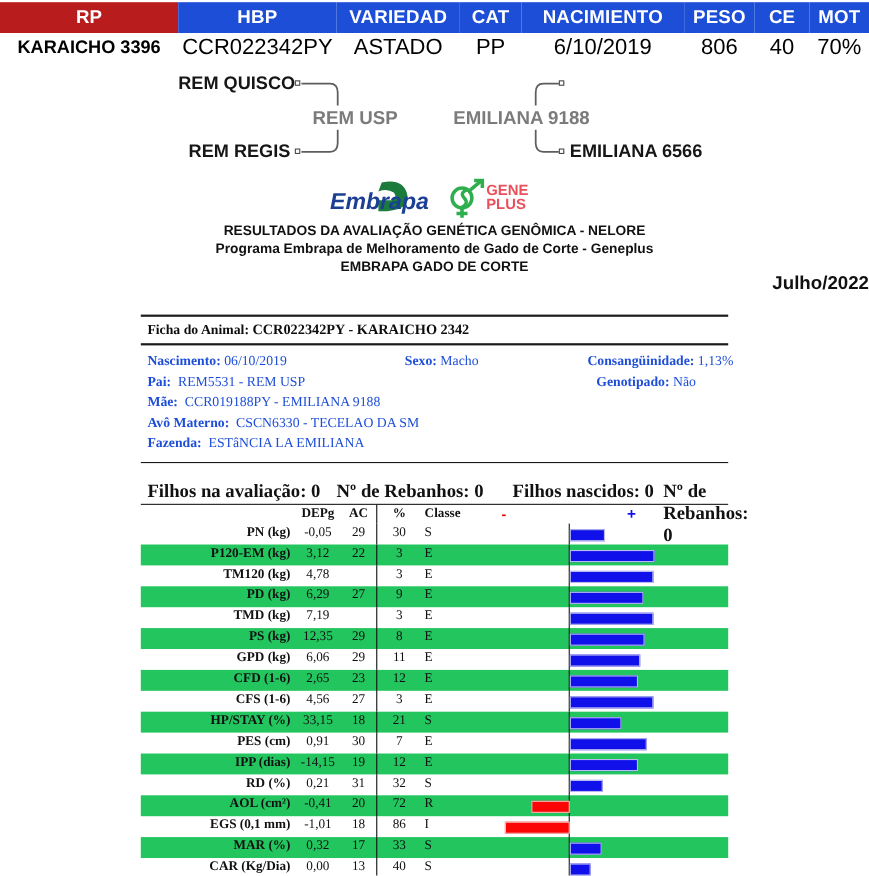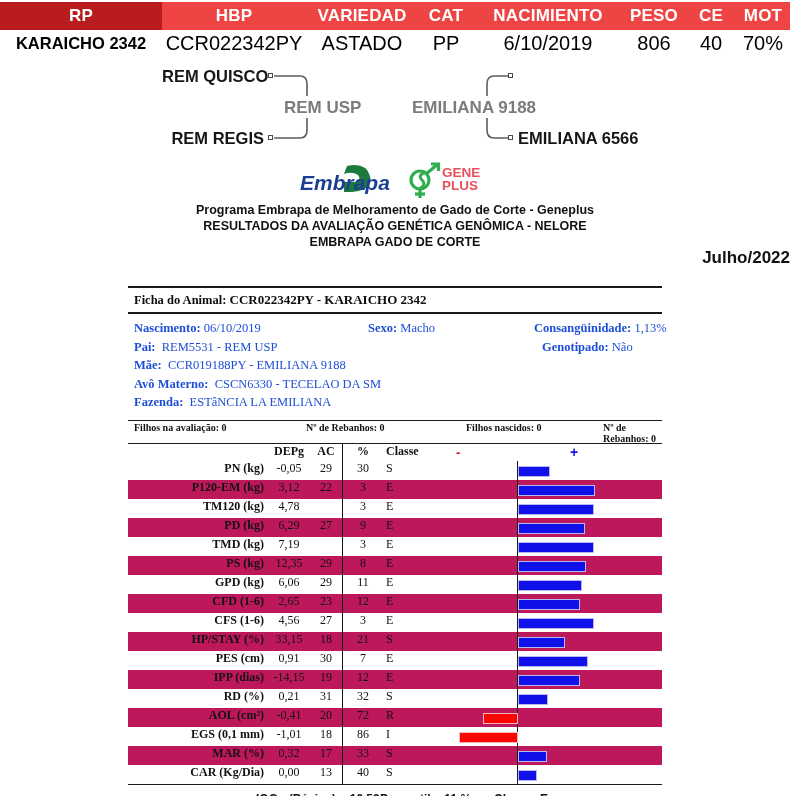--- a/index.html
+++ b/index.html
@@ -34,21 +34,21 @@
     justify-content: center;
     color: #ffffff;
     font-family: "Liberation Sans", sans-serif;
     font-weight: bold;
     font-size: 17px;
     letter-spacing: 0.2px;
     height: 28px;
     box-sizing: border-box;
   }
   .bh-cell.rp { background: #b91c1c; }
-  .bh-cell.gray { background: #ef4444; }
+  .bh-cell.gray { background: #1d4ed8; }
 
   .banner-row {
     position: absolute;
     left: 0; top: 30px;
     width: 790px; height: 26px;
     display: flex;
     background: #ffffff;
   }
   .br-cell {
     display: flex;
@@ -143,24 +143,24 @@
   }
   .lbl { font-weight: bold; }
   .vl  { font-weight: normal; }
   .col-a { position: absolute; left: 0; }
   .col-b { position: absolute; left: 234px; }
   .col-c { position: absolute; left: 400px; }
 
   .filhos {
     position: relative;
     height: 21px;
-    font-size: 10px;
+    font-size: 17px;
     font-weight: bold;
     color: #111111;
-    padding-top: 1px;
+    padding-top: 16px;
   }
   .f1 { position: absolute; left: 6px; }
   .f2 { position: absolute; left: 178px; }
   .f3 { position: absolute; left: 338px; }
   .f4 { position: absolute; left: 475px; }
 
   
   .deptable {
     position: relative;
     width: 534px;
@@ -171,21 +171,21 @@
     font-size: 12px;
     font-weight: bold;
     color: #111111;
   }
   .dep-row {
     position: relative;
     height: 19px;
     font-size: 12px;
     color: #111111;
   }
-  .dep-row.alt { background: #be185d; }
+  .dep-row.alt { background: #22c55e; }
 
   .c-trait { position: absolute; left: 0;   width: 136px; text-align: right; font-weight: bold; }
   .c-depg  { position: absolute; left: 142px; width: 38px;  text-align: center; }
   .c-ac    { position: absolute; left: 186px; width: 24px;  text-align: center; }
   .c-pct   { position: absolute; left: 222px; width: 26px;  text-align: center; }
   .c-cls   { position: absolute; left: 258px; width: 46px;  text-align: left; }
 
   .vdiv {
     position: absolute;
     left: 214px; top: 0;
@@ -259,21 +259,21 @@
     <div class="bh-cell rp" style="width:162px">RP</div>
     <div class="bh-cell gray" style="width:144px">HBP</div>
     <div class="bh-cell gray" style="width:112px">VARIEDAD</div>
     <div class="bh-cell gray" style="width:56px">CAT</div>
     <div class="bh-cell gray" style="width:148px">NACIMIENTO</div>
     <div class="bh-cell gray" style="width:64px">PESO</div>
     <div class="bh-cell gray" style="width:50px">CE</div>
     <div class="bh-cell gray" style="width:54px">MOT</div>
   </div>
   <div class="banner-row">
-    <div class="br-cell rp" style="width:162px">KARAICHO 2342</div>
+    <div class="br-cell rp" style="width:162px">KARAICHO 3396</div>
     <div class="br-cell" style="width:144px">CCR022342PY</div>
     <div class="br-cell" style="width:112px">ASTADO</div>
     <div class="br-cell" style="width:56px">PP</div>
     <div class="br-cell" style="width:148px">6/10/2019</div>
     <div class="br-cell" style="width:64px">806</div>
     <div class="br-cell" style="width:50px">40</div>
     <div class="br-cell" style="width:54px">70%</div>
   </div>
 </div>
 
@@ -312,22 +312,22 @@
       <line x1="16" y1="28" x2="16" y2="37"></line>
       <line x1="11" y1="33" x2="21" y2="33"></line>
       <path d="M 22,11 q -9,3 -4,8 q 5,5 -3,9" stroke="#2fae4e" stroke-width="3" fill="none"></path>
     </g>
     <text x="38" y="16" font-family="Liberation Sans, sans-serif" font-size="13.5" font-weight="bold" fill="#e8505b">GENE</text>
     <text x="38" y="29" font-family="Liberation Sans, sans-serif" font-size="13.5" font-weight="bold" fill="#e8505b">PLUS</text>
   </svg>
 </div>
 
 <div class="titles">
+  <div class="t-line t2">RESULTADOS DA AVALIAÇÃO GENÉTICA GENÔMICA - NELORE</div>
   <div class="t-line t1">Programa Embrapa de Melhoramento de Gado de Corte - Geneplus</div>
-  <div class="t-line t2">RESULTADOS DA AVALIAÇÃO GENÉTICA GENÔMICA - NELORE</div>
   <div class="t-line t3">EMBRAPA GADO DE CORTE</div>
   <div class="t-line t4">Julho/2022</div>
 </div>
 
 <div class="sheet">
 
   <div class="rule-thick"></div>
   <div class="ficha">
     <span>Ficha do Animal:</span>
     <span class="val">CCR022342PY - KARAICHO 2342</span>

